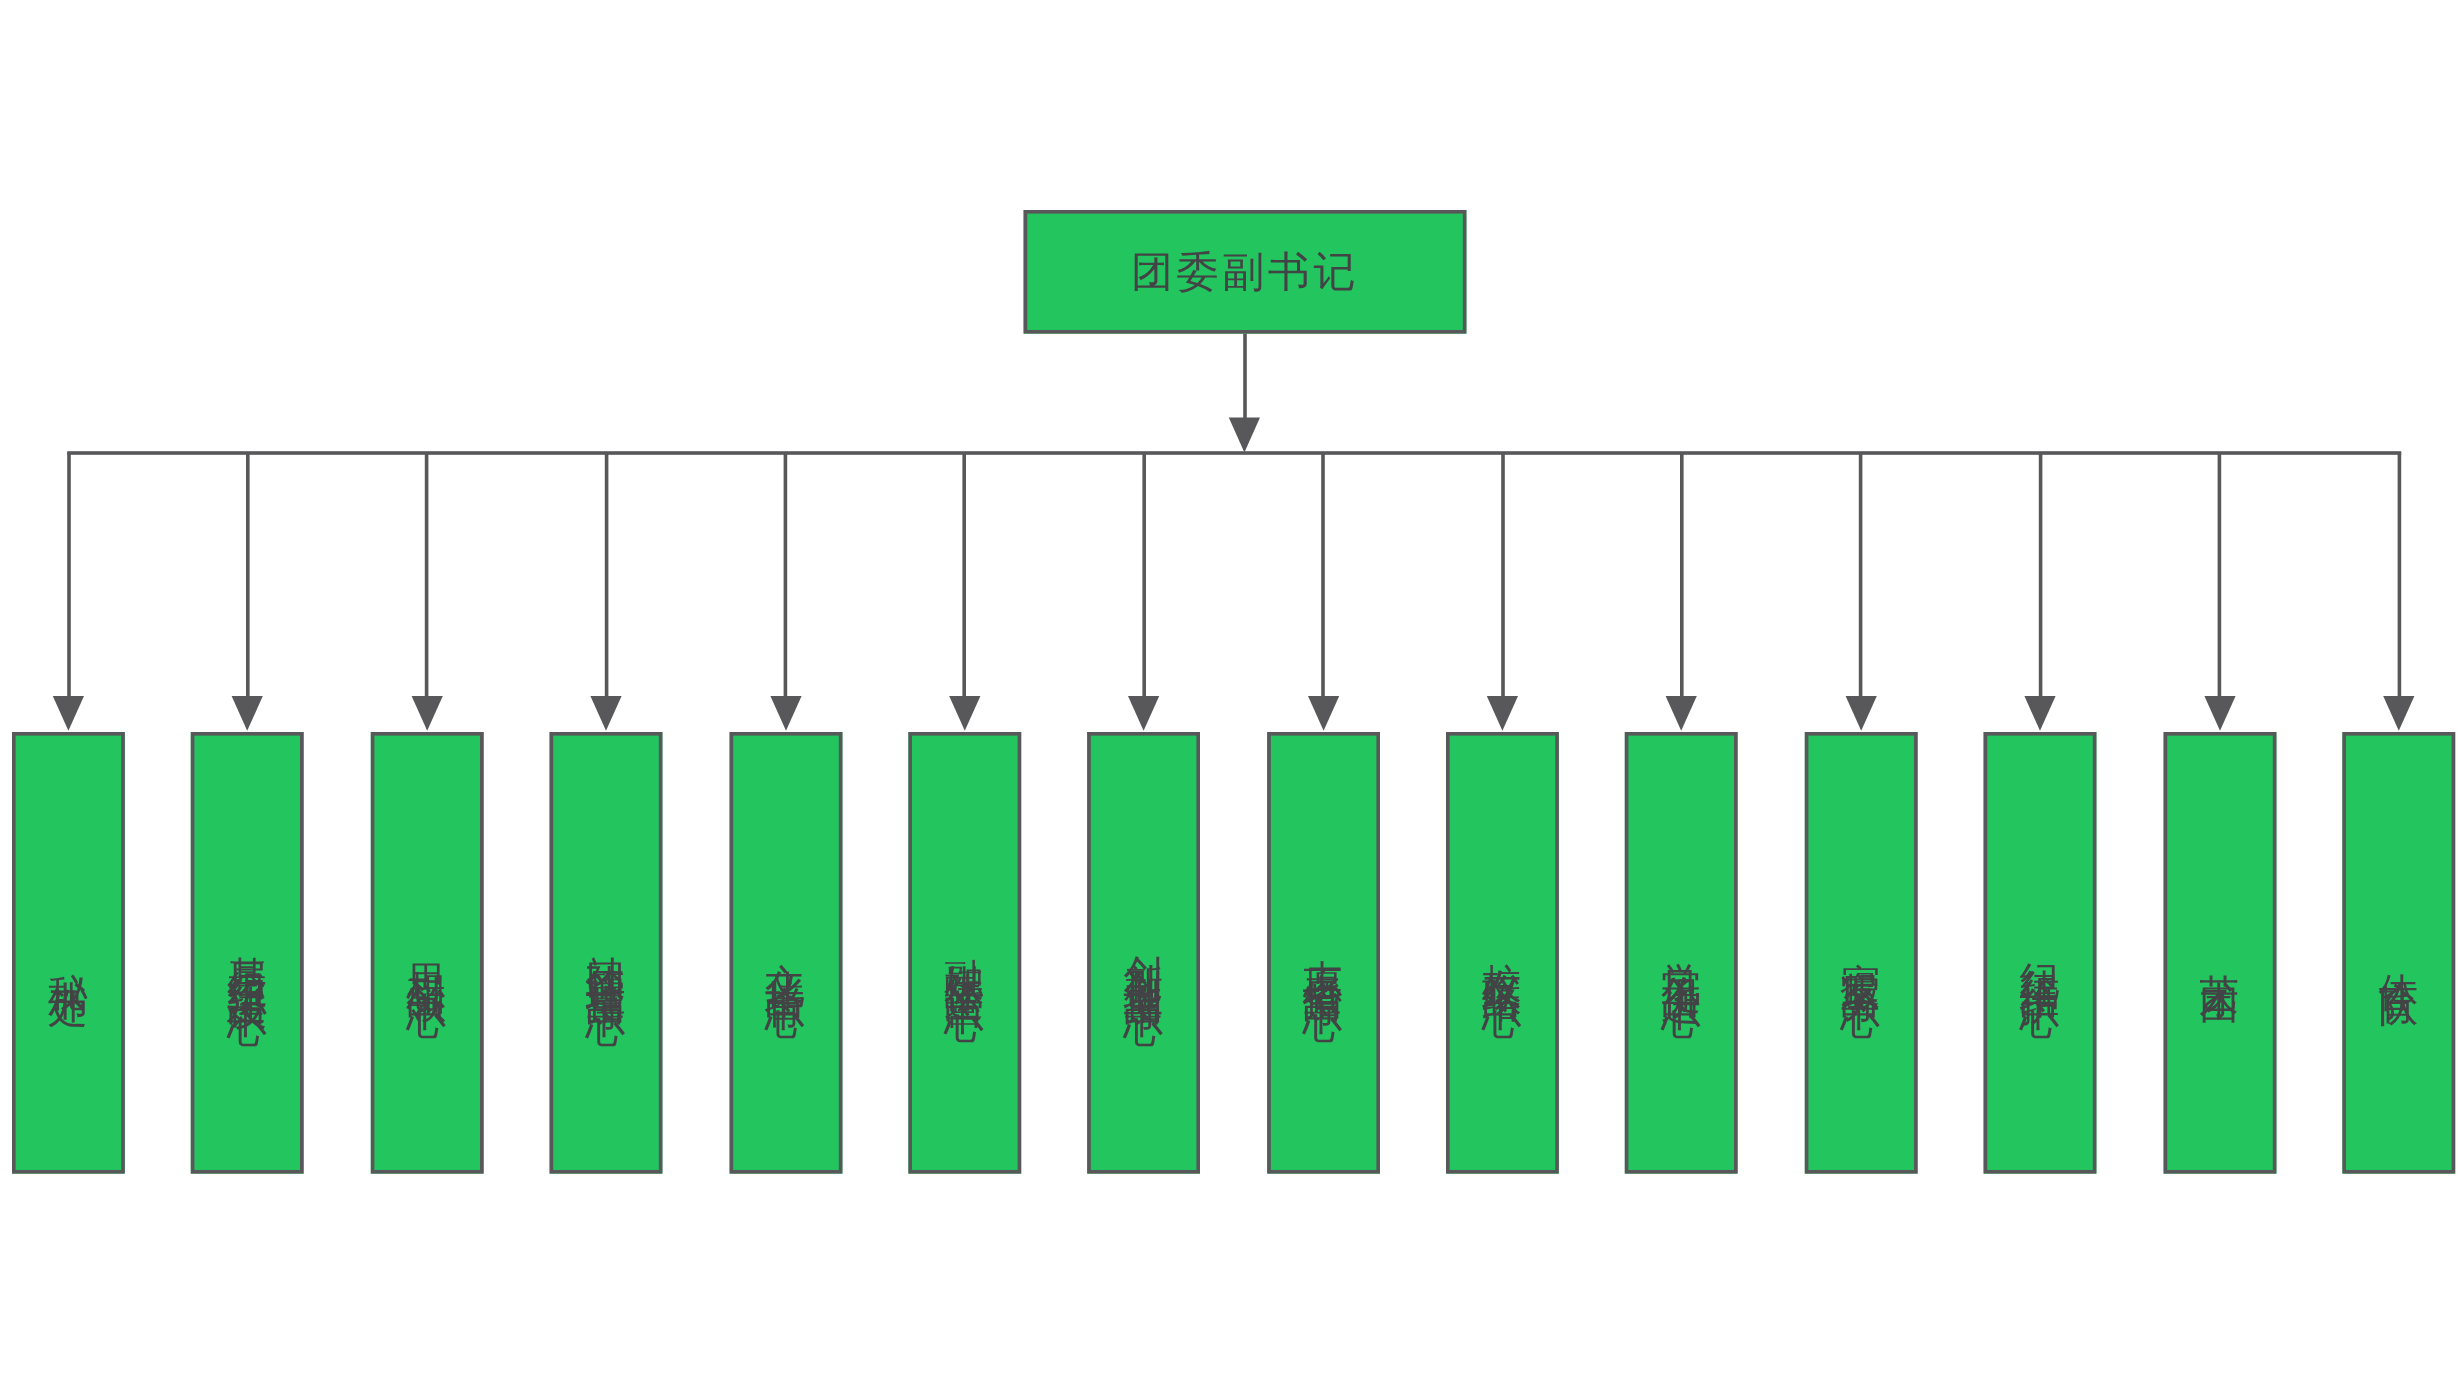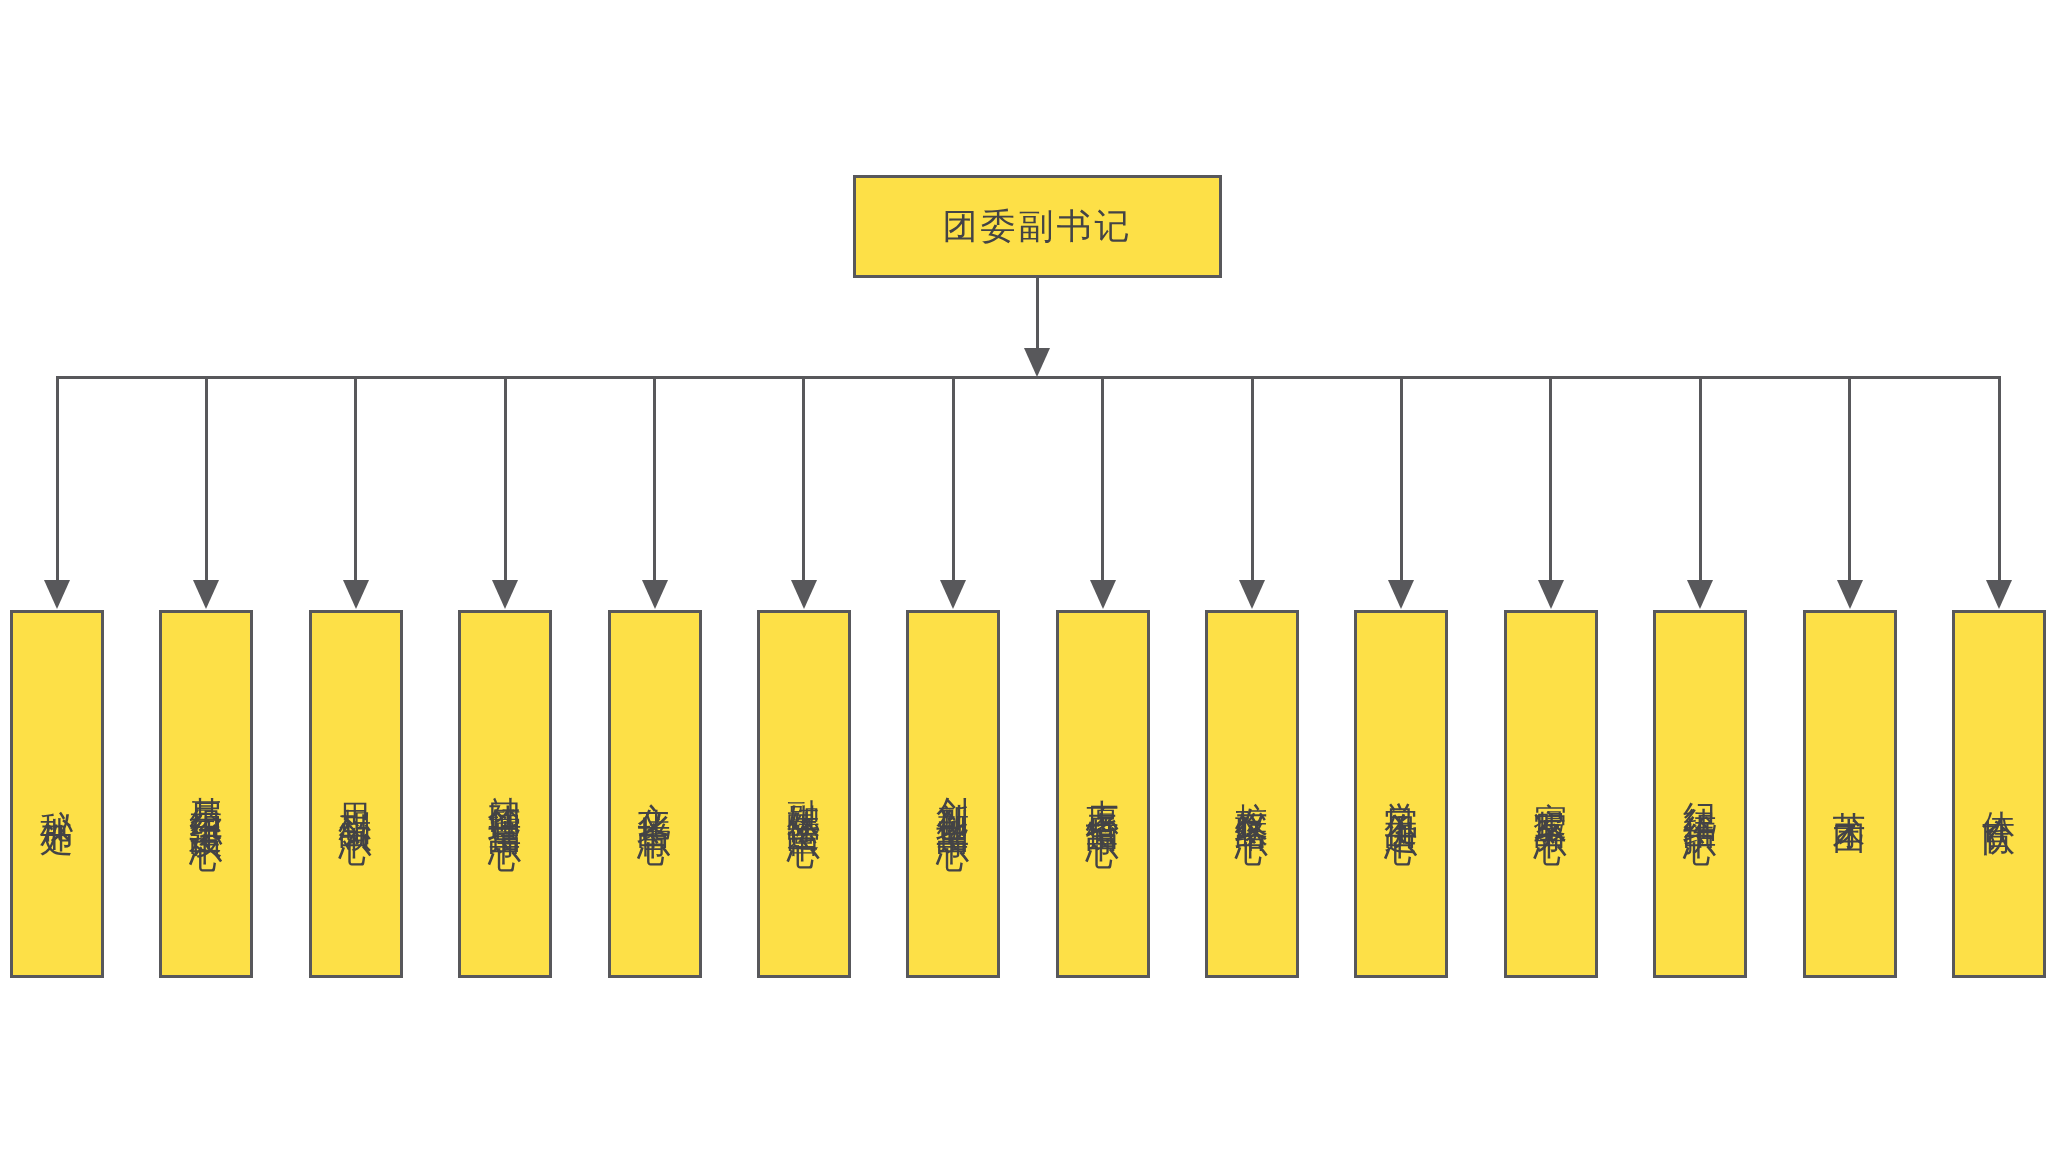--- a/index.html
+++ b/index.html
@@ -14,21 +14,21 @@
     position: relative;
     width: 2048px;
     height: 1152px;
     background: var(--bg, #ffffff);
     overflow: hidden;
   }
   .node {
     position: absolute;
     box-sizing: border-box;
     border: 3px solid var(--line, #58585b);
-    background: #fde047;
+    background: #22c55e;
     display: flex;
     align-items: center;
     justify-content: center;
     color: var(--text, #434346);
   }
   #root-box {
     left: 853px;
     top: 175px;
     width: 369px;
     height: 103px;

